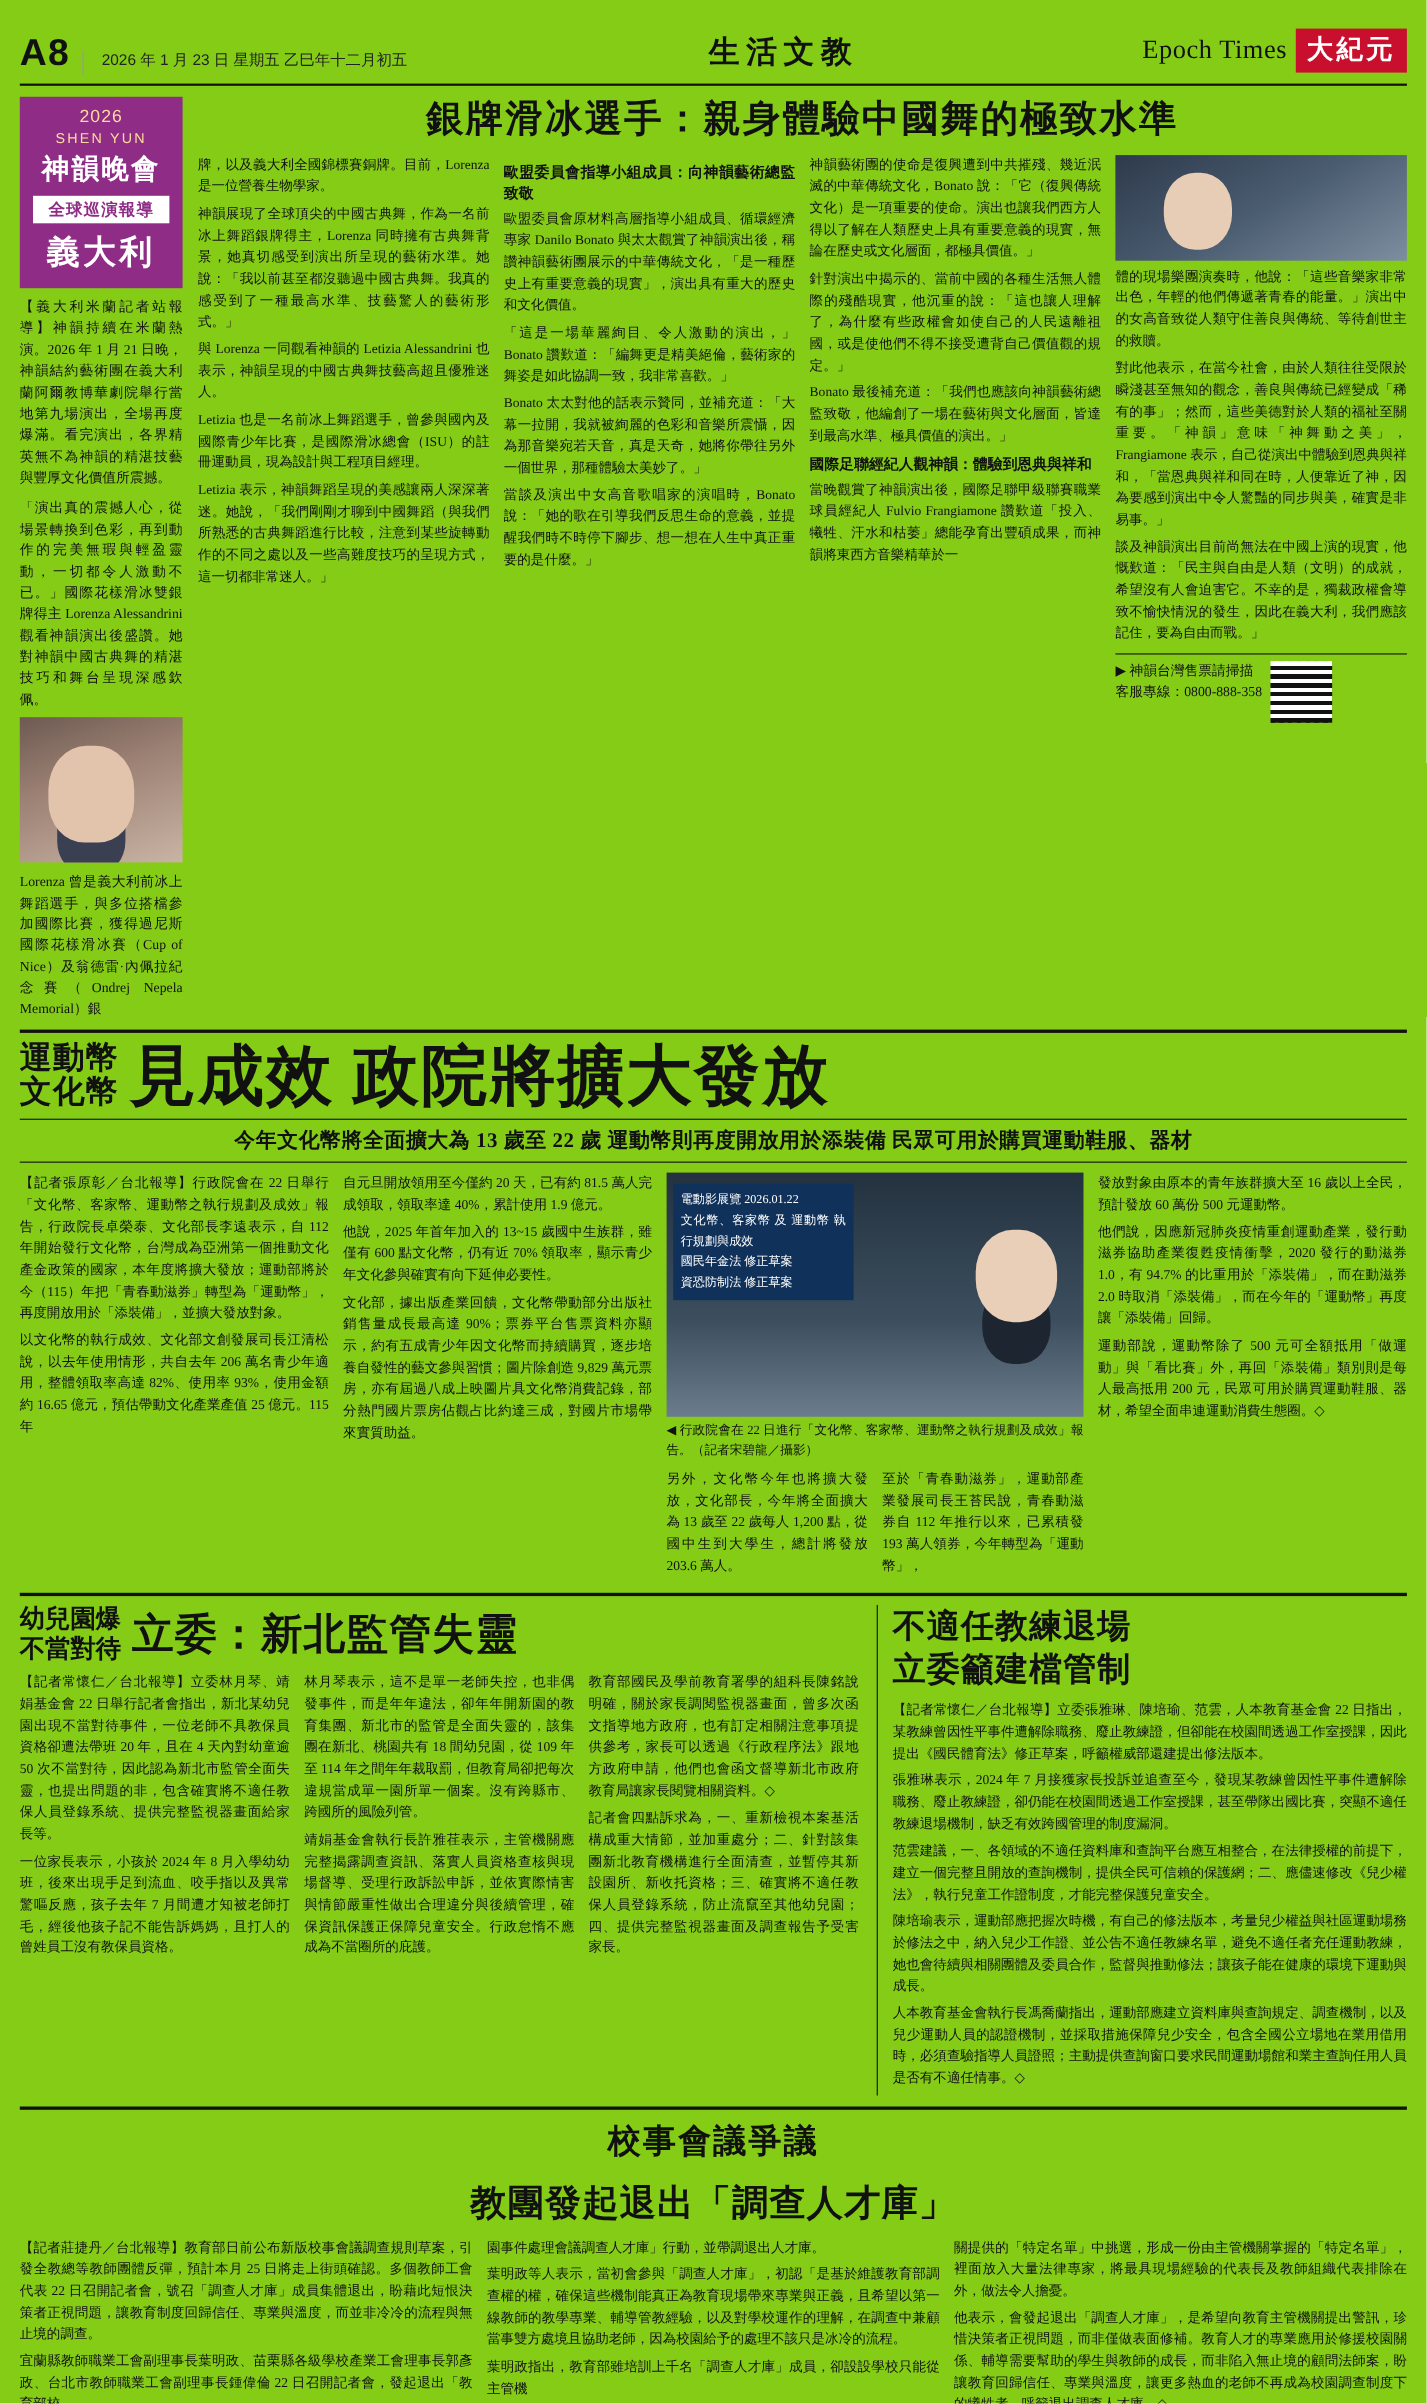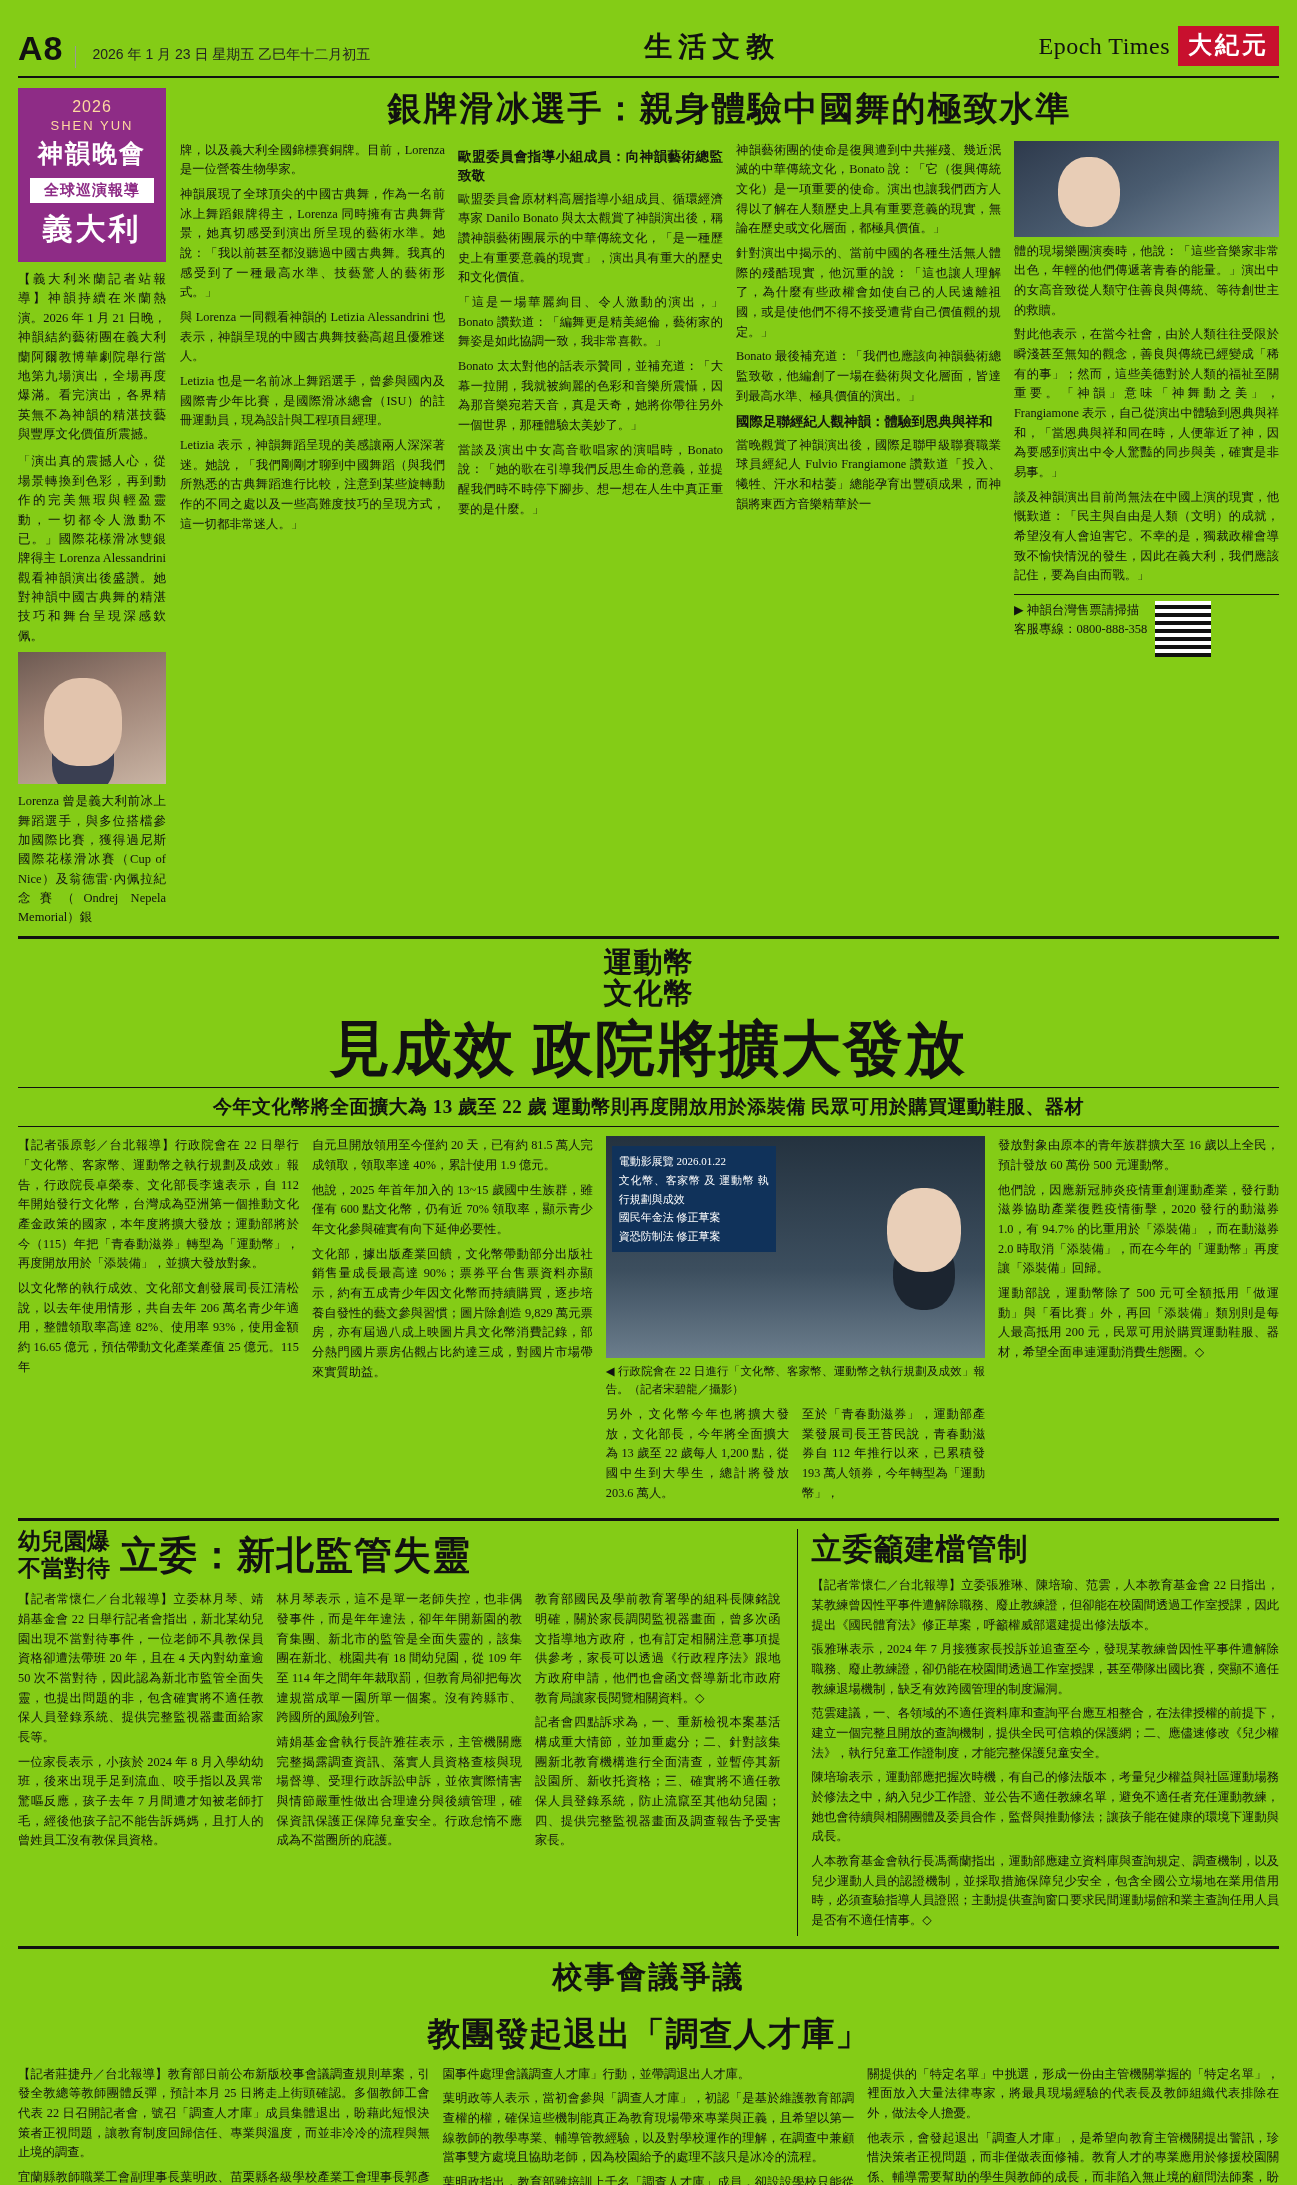--- a/index.html
+++ b/index.html
@@ -35,21 +35,21 @@
   .photo-man{width:100%;height:96px;background:linear-gradient(150deg,#2e3a4c 0%,#4a5c70 50%,#7d8ea0 100%);position:relative;overflow:hidden;margin-bottom:5px;}
   .photo-man:after{content:"";position:absolute;left:44px;top:16px;width:62px;height:70px;border-radius:46%;background:#e8cdb6;}
   .hotline{border-top:1px solid #111;margin-top:8px;padding-top:6px;display:flex;gap:8px;align-items:flex-start;}
   .hotline-txt{font-size:12.5px;line-height:1.5;}
   .qr{width:56px;height:56px;flex:none;background:
       repeating-linear-gradient(0deg,#111 0 4px,#fff 4px 8px),
       repeating-linear-gradient(90deg,#111 0 4px,transparent 4px 8px);}
 
   
   .b2{border-top:3px solid #111;margin-top:8px;padding-top:8px;}
-  .b2-headline{display:flex;align-items:center;gap:10px;flex-direction:column;}
+  .b2-headline{display:flex;align-items:center;gap:10px;}
   .b2-kicker{font-size:29px;font-weight:bold;line-height:1.08;letter-spacing:1px;}
   .b2-main{font-size:60px;font-weight:bold;letter-spacing:2px;line-height:1;}
   .b2-deck{font-size:19px;font-weight:bold;letter-spacing:0.5px;border-top:1px solid #111;border-bottom:1px solid #111;margin-top:8px;padding:6px 0;text-align:center;}
   .b2-body{display:flex;gap:13px;margin-top:9px;font-size:12.3px;line-height:1.6;text-align:justify;}
   .b2-col{flex:1;}
   .b2-photo{width:100%;height:222px;background:linear-gradient(180deg,#24323f 0%,#3c4e5e 60%,#6b7d8c 100%);position:relative;overflow:hidden;}
   .b2-photo .slide{position:absolute;left:6px;top:10px;width:150px;background:#10325a;color:#fff;font-size:11px;padding:6px 7px;line-height:1.7;}
   .b2-photo .person{position:absolute;right:24px;top:52px;width:74px;height:84px;border-radius:46%;background:#e9cfb8;box-shadow:0 44px 0 -6px #1c2530;}
   .caption{font-size:11.5px;line-height:1.55;margin-top:5px;}
 
@@ -218,20 +218,21 @@
         </div>
         <div>
           <p>教育部國民及學前教育署學的組科長陳銘說明確，關於家長調閱監視器畫面，曾多次函文指導地方政府，也有訂定相關注意事項提供參考，家長可以透過《行政程序法》跟地方政府申請，他們也會函文督導新北市政府教育局讓家長閱覽相關資料。◇</p>
           <p>記者會四點訴求為，一、重新檢視本案基活構成重大情節，並加重處分；二、針對該集團新北教育機構進行全面清查，並暫停其新設園所、新收托資格；三、確實將不適任教保人員登錄系統，防止流竄至其他幼兒園；四、提供完整監視器畫面及調查報告予受害家長。</p>
         </div>
       </div>
     </div>
 
     <div class="b3-right">
       <div class="r-head">
+        <div>不適任教練退場</div>
         <div>立委籲建檔管制</div>
       </div>
       <div class="r-body">
         <p>【記者常懷仁／台北報導】立委張雅琳、陳培瑜、范雲，人本教育基金會 22 日指出，某教練曾因性平事件遭解除職務、廢止教練證，但卻能在校園間透過工作室授課，因此提出《國民體育法》修正草案，呼籲權威部還建提出修法版本。</p>
         <p>張雅琳表示，2024 年 7 月接獲家長投訴並追查至今，發現某教練曾因性平事件遭解除職務、廢止教練證，卻仍能在校園間透過工作室授課，甚至帶隊出國比賽，突顯不適任教練退場機制，缺乏有效跨國管理的制度漏洞。</p>
         <p>范雲建議，一、各領域的不適任資料庫和查詢平台應互相整合，在法律授權的前提下，建立一個完整且開放的查詢機制，提供全民可信賴的保護網；二、應儘速修改《兒少權法》，執行兒童工作證制度，才能完整保護兒童安全。</p>
         <p>陳培瑜表示，運動部應把握次時機，有自己的修法版本，考量兒少權益與社區運動場務於修法之中，納入兒少工作證、並公告不適任教練名單，避免不適任者充任運動教練，她也會待續與相關團體及委員合作，監督與推動修法；讓孩子能在健康的環境下運動與成長。</p>
         <p>人本教育基金會執行長馮喬蘭指出，運動部應建立資料庫與查詢規定、調查機制，以及兒少運動人員的認證機制，並採取措施保障兒少安全，包含全國公立場地在業用借用時，必須查驗指導人員證照；主動提供查詢窗口要求民間運動場館和業主查詢任用人員是否有不適任情事。◇</p>
       </div>
     </div>

